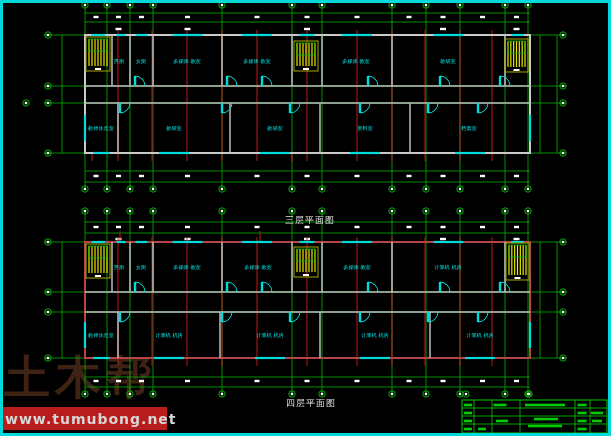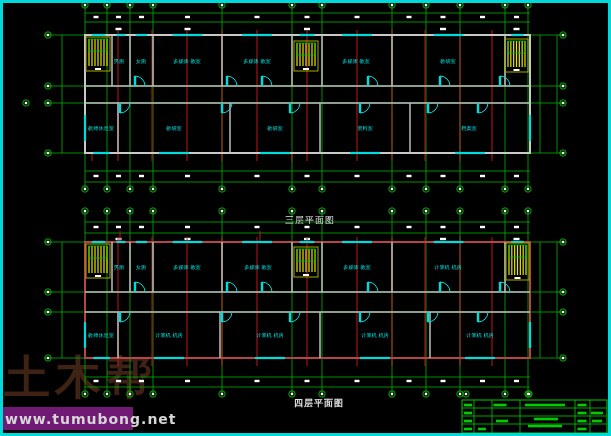--- a/index.html
+++ b/index.html
@@ -3,27 +3,27 @@
 <meta charset="utf-8">
 <style>
   html,body{margin:0;padding:0;background:#111;}
   .canvas{position:relative;width:611px;height:436px;background:#000;overflow:hidden;
           font-family:"DejaVu Sans","Liberation Sans",sans-serif;}
   .frame{position:absolute;left:0;top:0;right:0;bottom:0;border:3px solid #00d9d9;
          pointer-events:none;z-index:6;}
   svg.cad{position:absolute;left:0;top:0;z-index:2;}
   .wm-brand{position:absolute;left:4px;top:354px;z-index:1;font-size:46px;font-weight:bold;
             color:#3e2214;letter-spacing:5px;line-height:1;white-space:nowrap;}
-  .wm-bar{position:absolute;left:0;top:407px;width:133px;height:23px;background:#701a75;
+  .wm-bar{position:absolute;left:0;top:407px;width:167px;height:23px;background:#b91c1c;
           z-index:4;line-height:23px;}
   .wm-bar span{color:#d6d6d6;font-weight:bold;font-size:14px;letter-spacing:1px;padding-left:5px;}
   .plan-title{position:absolute;width:90px;text-align:center;font-size:9px;color:#e0e0e0;
               letter-spacing:1px;z-index:3;}
   .t1{left:265px;top:191px;margin-top:23px;}
-  .t2{left:274px;top:397px;font-weight:bold;}
+  .t2{left:266px;top:397px;}
 </style>
 </head>
 <body>
 
 <div class="canvas">
   <div class="wm-brand">土木帮</div>
   <svg class="cad" width="611" height="436">
       <line x1="85" y1="5" x2="85" y2="189" stroke="#00b400" stroke-width="0.8"></line>
       <line x1="107" y1="5" x2="107" y2="189" stroke="#00b400" stroke-width="0.8"></line>
       <line x1="130" y1="5" x2="130" y2="189" stroke="#00b400" stroke-width="0.8"></line>

